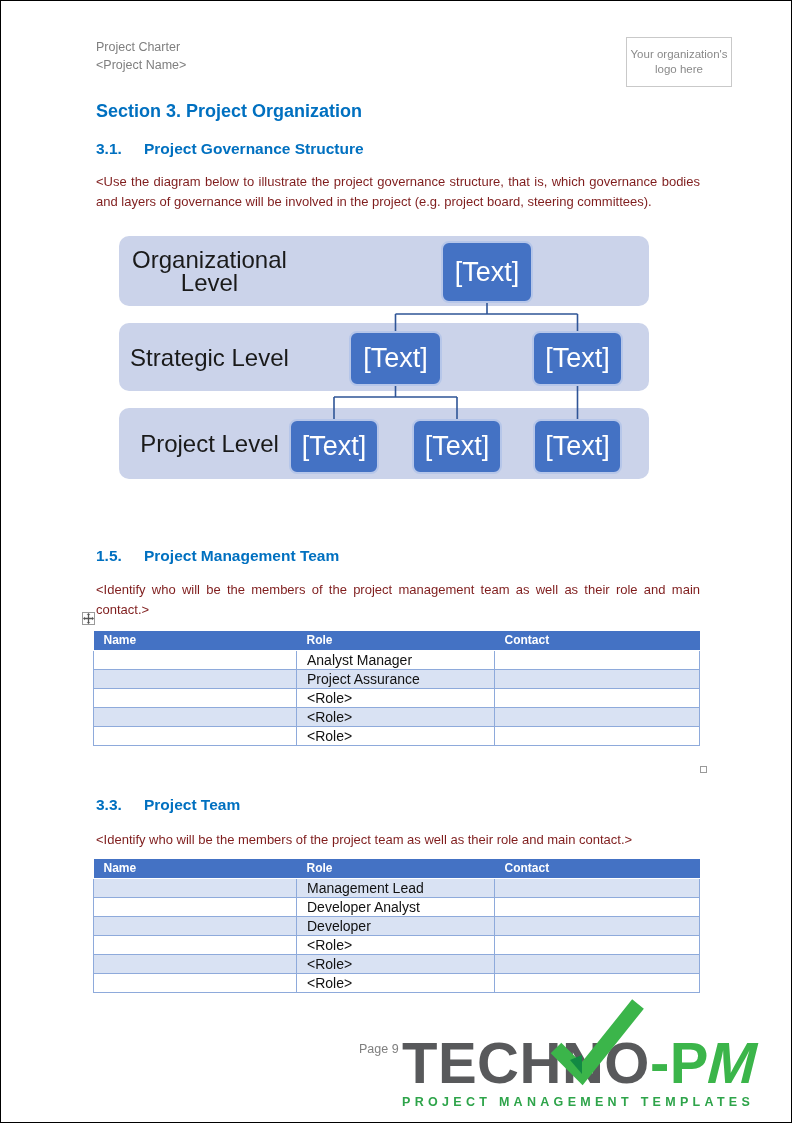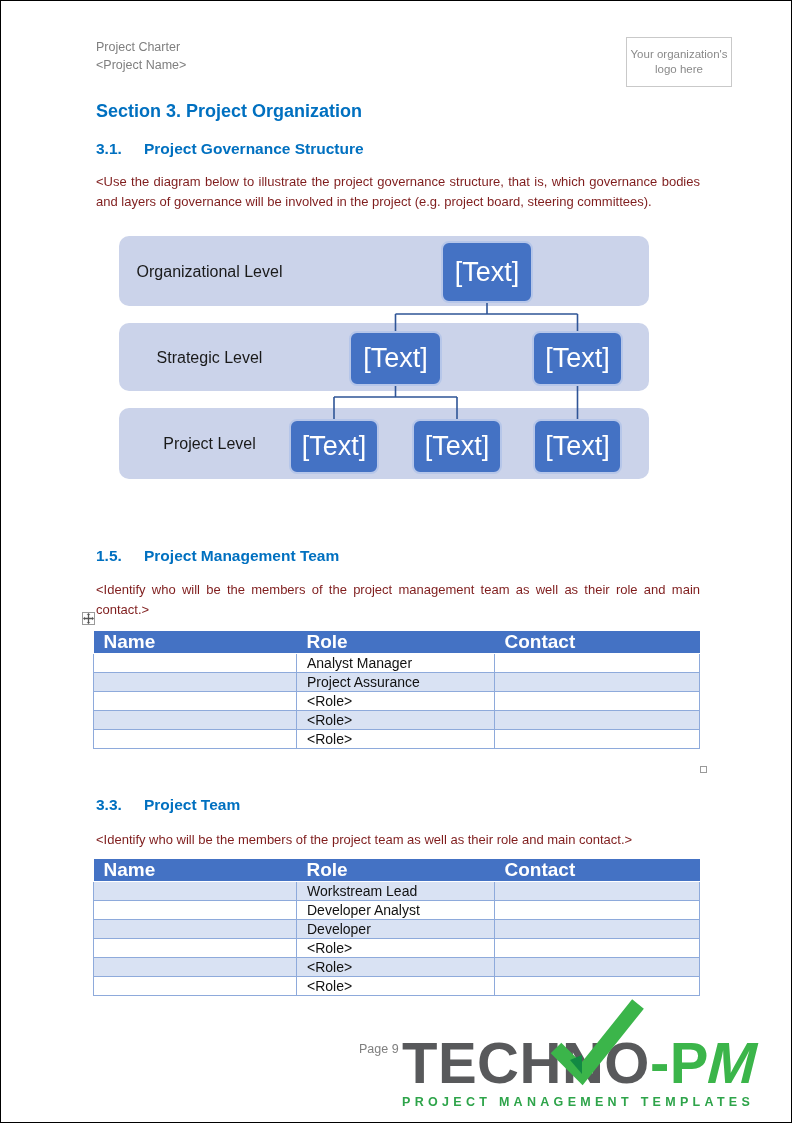--- a/index.html
+++ b/index.html
@@ -20,29 +20,29 @@
   .h2 { position:absolute; left:95px; font-size:15.5px; font-weight:bold; color:#0070C0; }
   .h2 .num { display:inline-block; width:48px; }
   .body-p { position:absolute; left:95px; width:604px; font-size:13px;
             line-height:19.5px; color:#7f1d1d; text-align:justify; }
 
   
   .diagram { position:absolute; left:118px; top:235px; width:530px; height:243px; }
   .band { position:absolute; left:0; width:530px; background:#CBD3EA; border-radius:10px; }
   .band-label { position:absolute; left:8px; width:165px; height:100%;
                 display:flex; align-items:center; justify-content:center;
-                text-align:center; font-size:16px; line-height:23px; color:#1a1a1a; }
+                text-align:center; font-size:24px; line-height:23px; color:#1a1a1a; }
   .dbox { position:absolute; background:#4472C4; border:2px solid #B6C6E9; border-radius:8px;
           color:#fff; font-size:27px; display:flex; align-items:center; justify-content:center; }
   .connectors { position:absolute; left:0; top:0; width:530px; height:243px; }
 
   
   table.doc { position:absolute; left:92px; width:606px; border-collapse:collapse; table-layout:fixed; }
   table.doc col.c1 { width:203px; } table.doc col.c2 { width:198px; } table.doc col.c3 { width:205px; }
-  table.doc th { background:#4472C4; color:#fff; font-size:19px; font-weight:bold;
+  table.doc th { background:#4472C4; color:#fff; font-size:12px; font-weight:bold;
                  text-align:left; height:19px; padding:0 10px; border:none;
                  border-bottom:1px solid #fff; }
   table.doc td { height:19px; font-size:14px; color:#111; padding:0 10px;
                  border:1px solid #8EAADB; }
   table.doc tr.band-row td { background:#D9E2F3; }
   table.doc tr.plain-row td { background:#fff; }
 
   .move-handle { position:absolute; left:81px; top:611px; width:13px; height:13px;
                  border:1px solid #9a9a9a; background:#fff; display:flex;
                  align-items:center; justify-content:center; cursor:move; }
@@ -184,21 +184,21 @@
         <col class="c3">
       </colgroup>
     <tbody>
         <tr>
       <th>Name</th>
       <th>Role</th>
       <th>Contact</th>
     </tr>
     <tr class="band-row">
       <td></td>
-      <td>Workstream Lead</td>
+      <td>Management Lead</td>
       <td></td>
         </tr>
     <tr class="plain-row">
       <td></td>
       <td>Developer Analyst</td>
       <td></td>
         </tr>
     <tr class="band-row">
       <td></td>
       <td>Developer</td>

